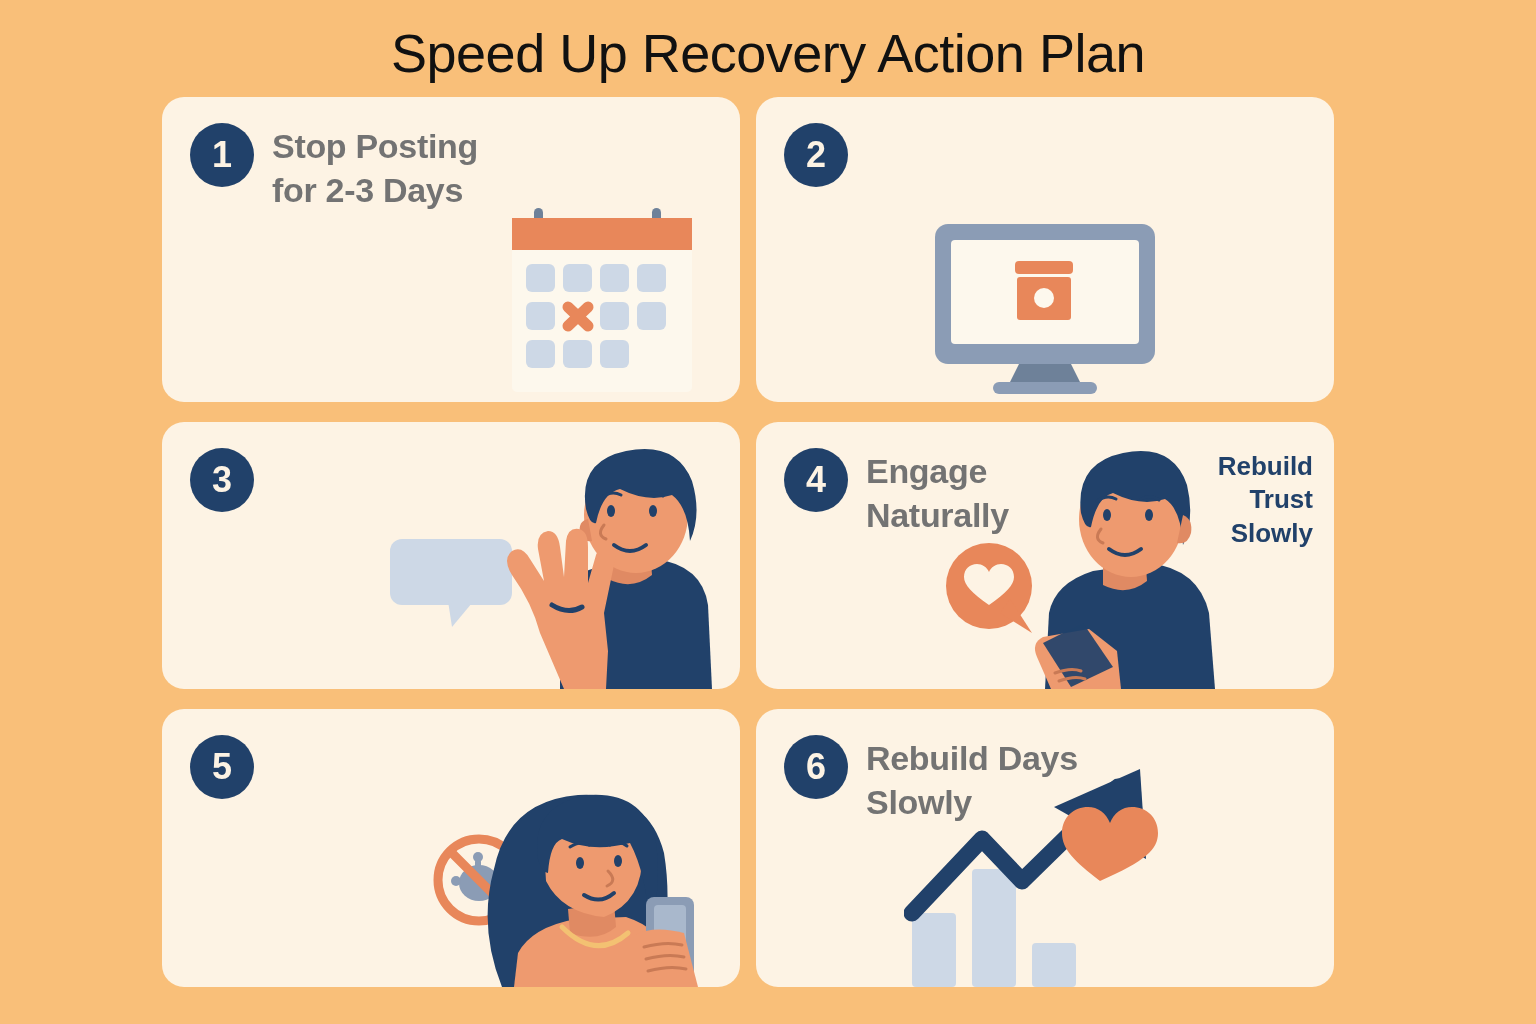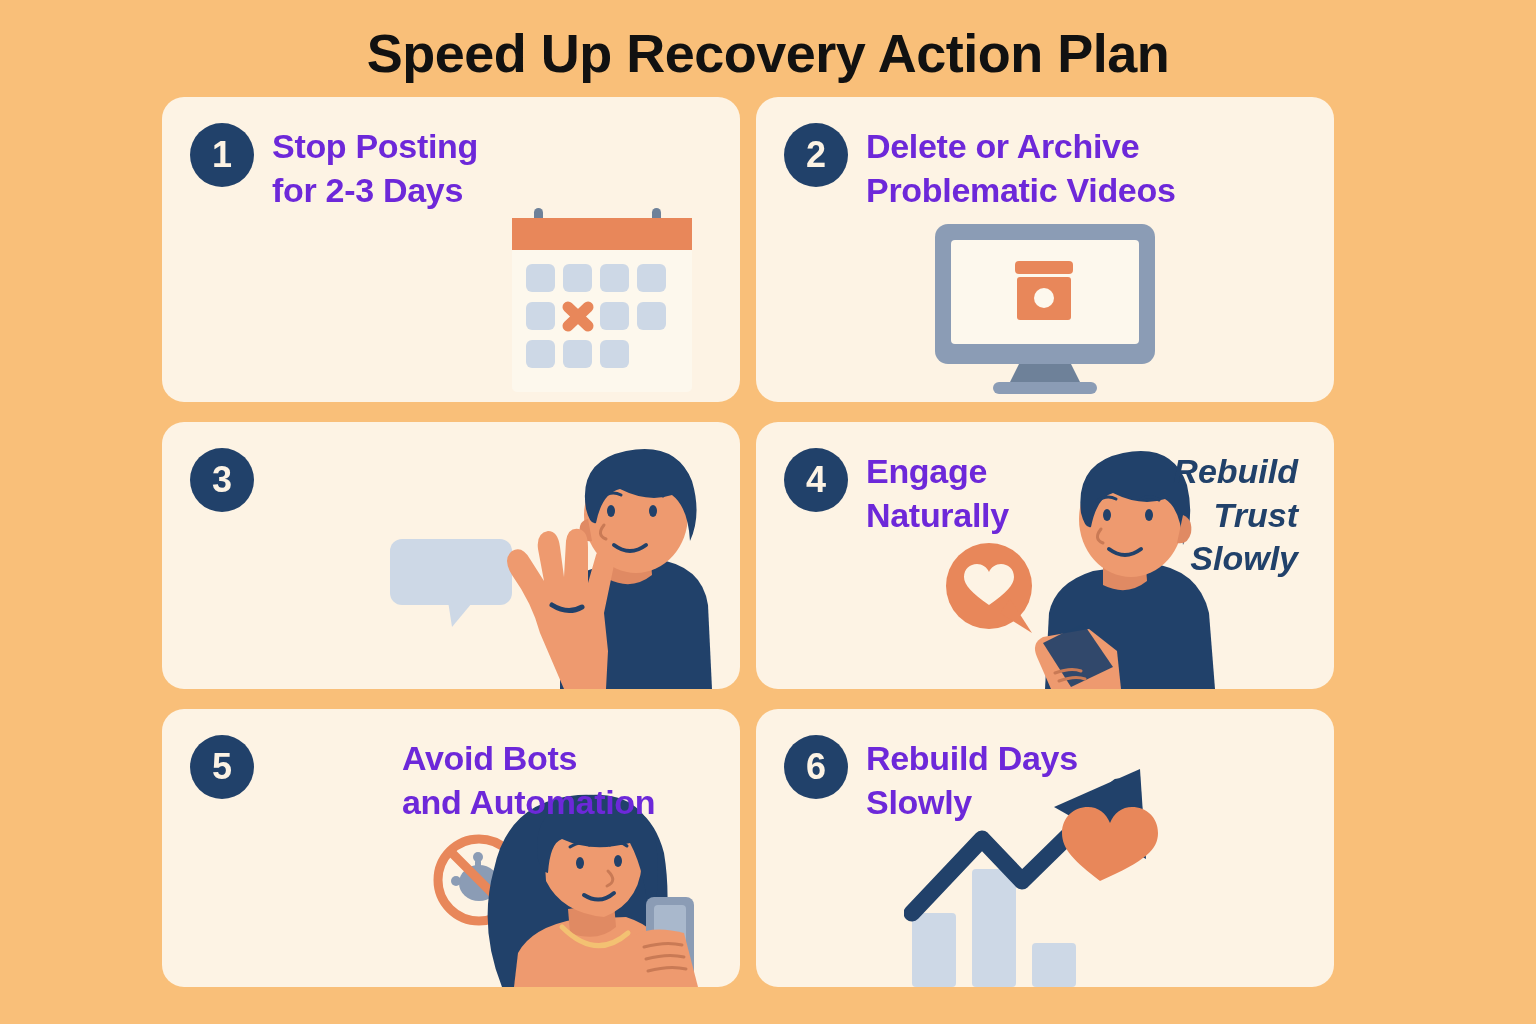--- a/index.html
+++ b/index.html
@@ -19,21 +19,21 @@
     background: #F9BF79;
     box-sizing: border-box;
   }
   .poster-title {
     position: absolute;
     left: 0;
     top: 22px;
     width: 1536px;
     text-align: center;
     font-size: 54px;
-    font-weight: bold;
+    font-weight: normal;
     color: #111111;
     letter-spacing: -0.5px;
     white-space: nowrap;
   }
   .grid {
     position: absolute;
     left: 162px;
     top: 97px;
     width: 1172px;
     height: 876px;
@@ -68,39 +68,38 @@
     font-size: 36px;
     font-weight: bold;
     display: flex;
     align-items: center;
     justify-content: center;
     line-height: 1;
   }
   .card-title {
     font-size: 34px;
     font-weight: bold;
-    color: #6d28d9;
+    color: #737373;
     line-height: 1.28;
     letter-spacing: -0.3px;
     white-space: pre-line;
     padding-top: 2px;
   }
   .card-title.narrow { max-width: 330px; }
   .side-title {
     position: absolute;
-    right: 36px;
+    right: 21px;
     top: 28px;
-    font-size: 34px;
+    font-size: 26px;
     font-weight: bold;
     color: #21416A;
     line-height: 1.28;
     text-align: right;
     white-space: pre-line;
     z-index: 5;
-    font-style: italic;
   }
   .art { position: absolute; z-index: 2; }
 
   
   .cal { right: 36px; bottom: 10px; width: 200px; height: 186px; }
   
   .mon { left: 50%; transform: translateX(-50%); bottom: 6px; width: 236px; height: 176px; }
   
   .bubble3 { left: 228px; bottom: 62px; width: 122px; height: 88px; }
   .person3 { right: 0px; bottom: 0px; width: 300px; height: 252px; }
@@ -148,22 +147,20 @@
         <g stroke="#E8875A" stroke-width="11" stroke-linecap="round">
           <line x1="64" y1="101" x2="84" y2="120"></line>
           <line x1="84" y1="101" x2="64" y2="120"></line>
         </g>
       </svg>
     </div>
 
     <div class="card">
       <div class="card-head">
         <div class="badge">2</div>
-        <div class="card-title">Delete or Archive
-Problematic Videos</div>
       </div>
       <svg class="art mon" viewBox="0 0 236 176">
         <rect x="8" y="4" width="220" height="140" rx="13" fill="#8B9CB5"></rect>
         <rect x="24" y="20" width="188" height="104" rx="4" fill="#FDF8ED"></rect>
         <rect x="88" y="41" width="58" height="13" rx="4" fill="#E8875A"></rect>
         <rect x="90" y="57" width="54" height="43" rx="3" fill="#E8875A"></rect>
         <circle cx="117" cy="78" r="10" fill="#FDF8ED"></circle>
         <path d="M92 144 L144 144 L154 164 L82 164 Z" fill="#6E8199"></path>
         <rect x="66" y="162" width="104" height="12" rx="6" fill="#8B9CB5"></rect>
       </svg>
@@ -237,22 +234,20 @@
         <g stroke="#C97A55" stroke-width="3" stroke-linecap="round" fill="none">
           <path d="M58 236 q16 -6 26 -2"></path>
           <path d="M62 244 q16 -6 26 -2"></path>
         </g>
       </svg>
     </div>
 
     <div class="card">
       <div class="card-head">
         <div class="badge">5</div>
-        <div class="card-title" style="margin-left:130px;">Avoid Bots
-and Automation</div>
       </div>
       <svg class="art nobot" viewBox="0 0 98 98">
         <g fill="#8B9CB5">
           <ellipse cx="49" cy="52" rx="20" ry="18"></ellipse>
           <rect x="45" y="28" width="6" height="10" rx="3"></rect>
           <circle cx="48" cy="26" r="5"></circle>
           <circle cx="26" cy="50" r="5"></circle>
           <circle cx="72" cy="50" r="5"></circle>
         </g>
         <circle cx="49" cy="49" r="41" fill="none" stroke="#E8875A" stroke-width="9"></circle>

